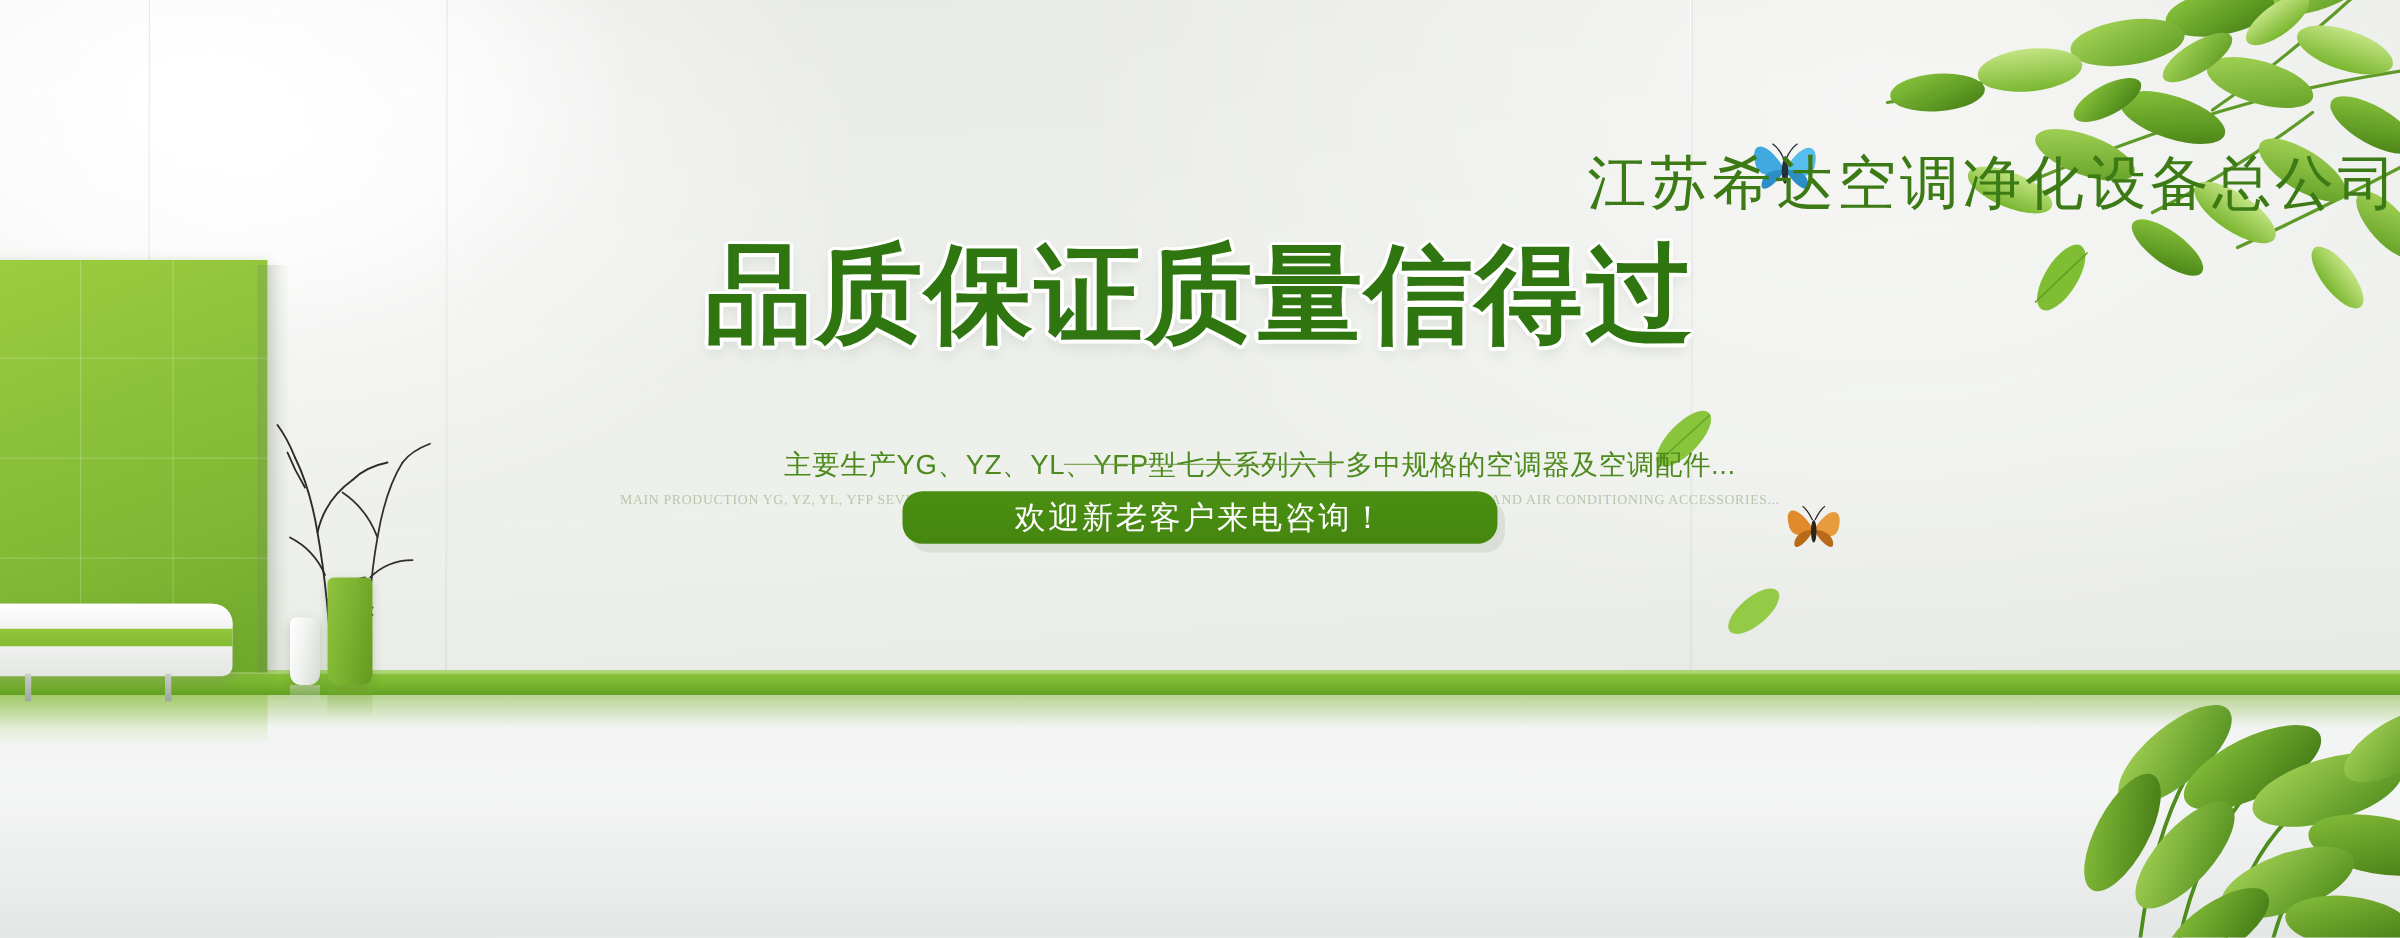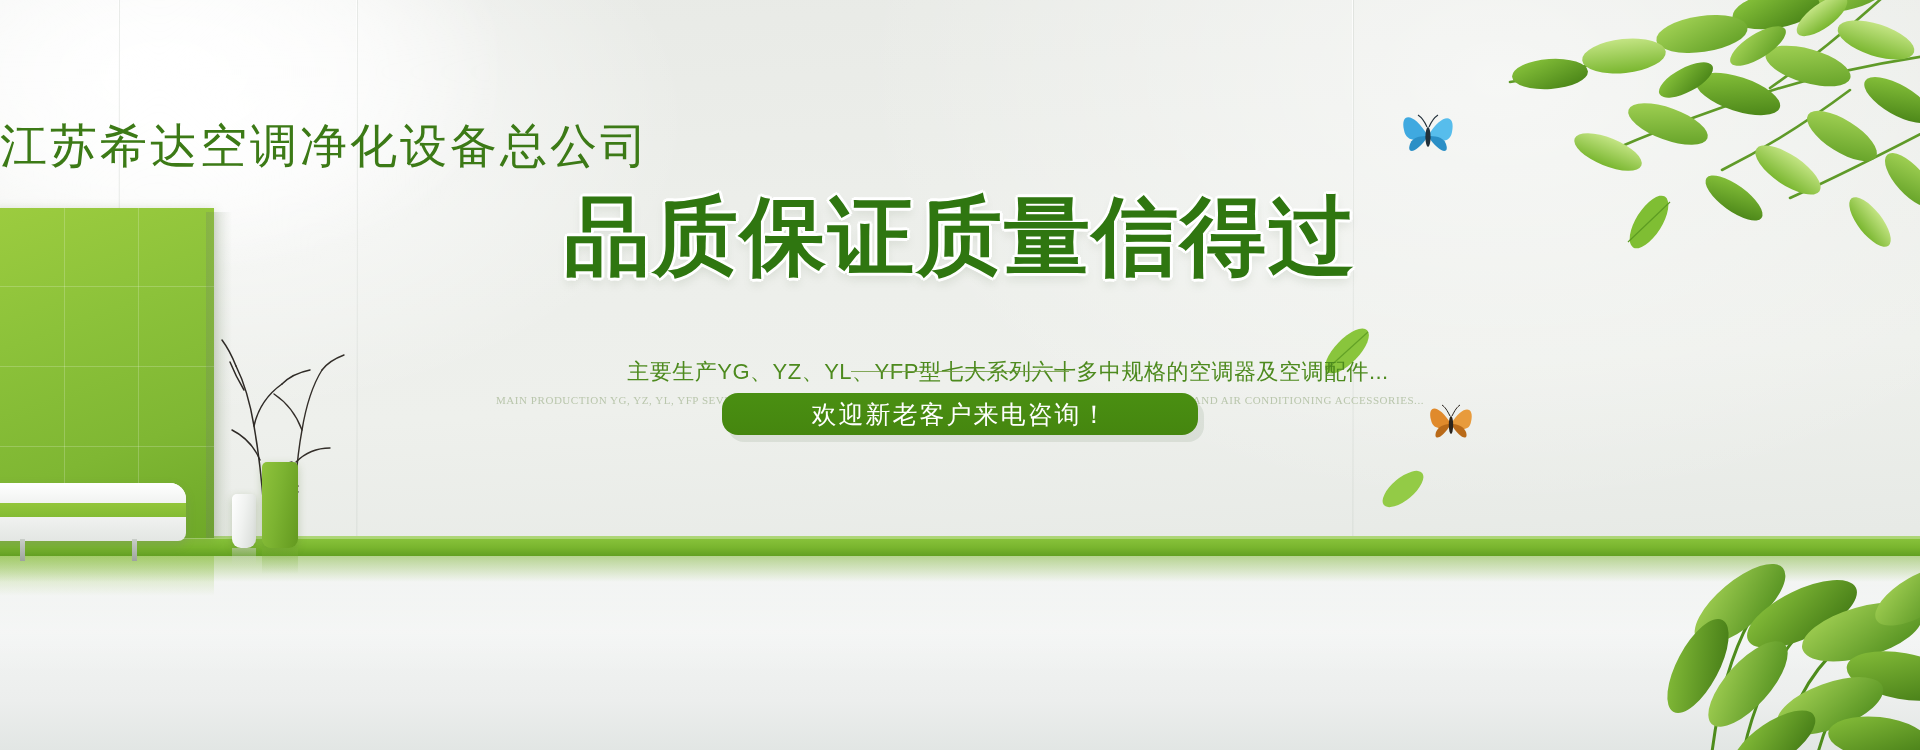--- a/index.html
+++ b/index.html
@@ -98,21 +98,21 @@
   
   .leaves-tr{position:absolute;right:-10px;top:-30px;width:720px;height:330px;}
   .leaf-float{position:absolute;}
   .plant-br{position:absolute;right:-10px;bottom:-20px;width:520px;height:290px;}
   .butterfly{position:absolute;}
 
   
   .copy{position:absolute;left:0;top:0;width:1920px;height:750px;}
 
   .brand{
-    position:absolute;left:0;top:118px;width:1920px;text-align:left;
+    position:absolute;left:0;top:118px;width:1920px;text-align:right;
     font-size:47px;line-height:56px;letter-spacing:3px;
     color:#3c7a16;font-weight:300;
     font-family:"Liberation Sans","DejaVu Sans",sans-serif;
     white-space:nowrap;
   }
   .headline{
     position:absolute;left:0;top:186px;width:1920px;text-align:center;
     font-size:86px;line-height:100px;letter-spacing:2px;
     color:#2f7610;font-weight:bold;
     white-space:nowrap;

